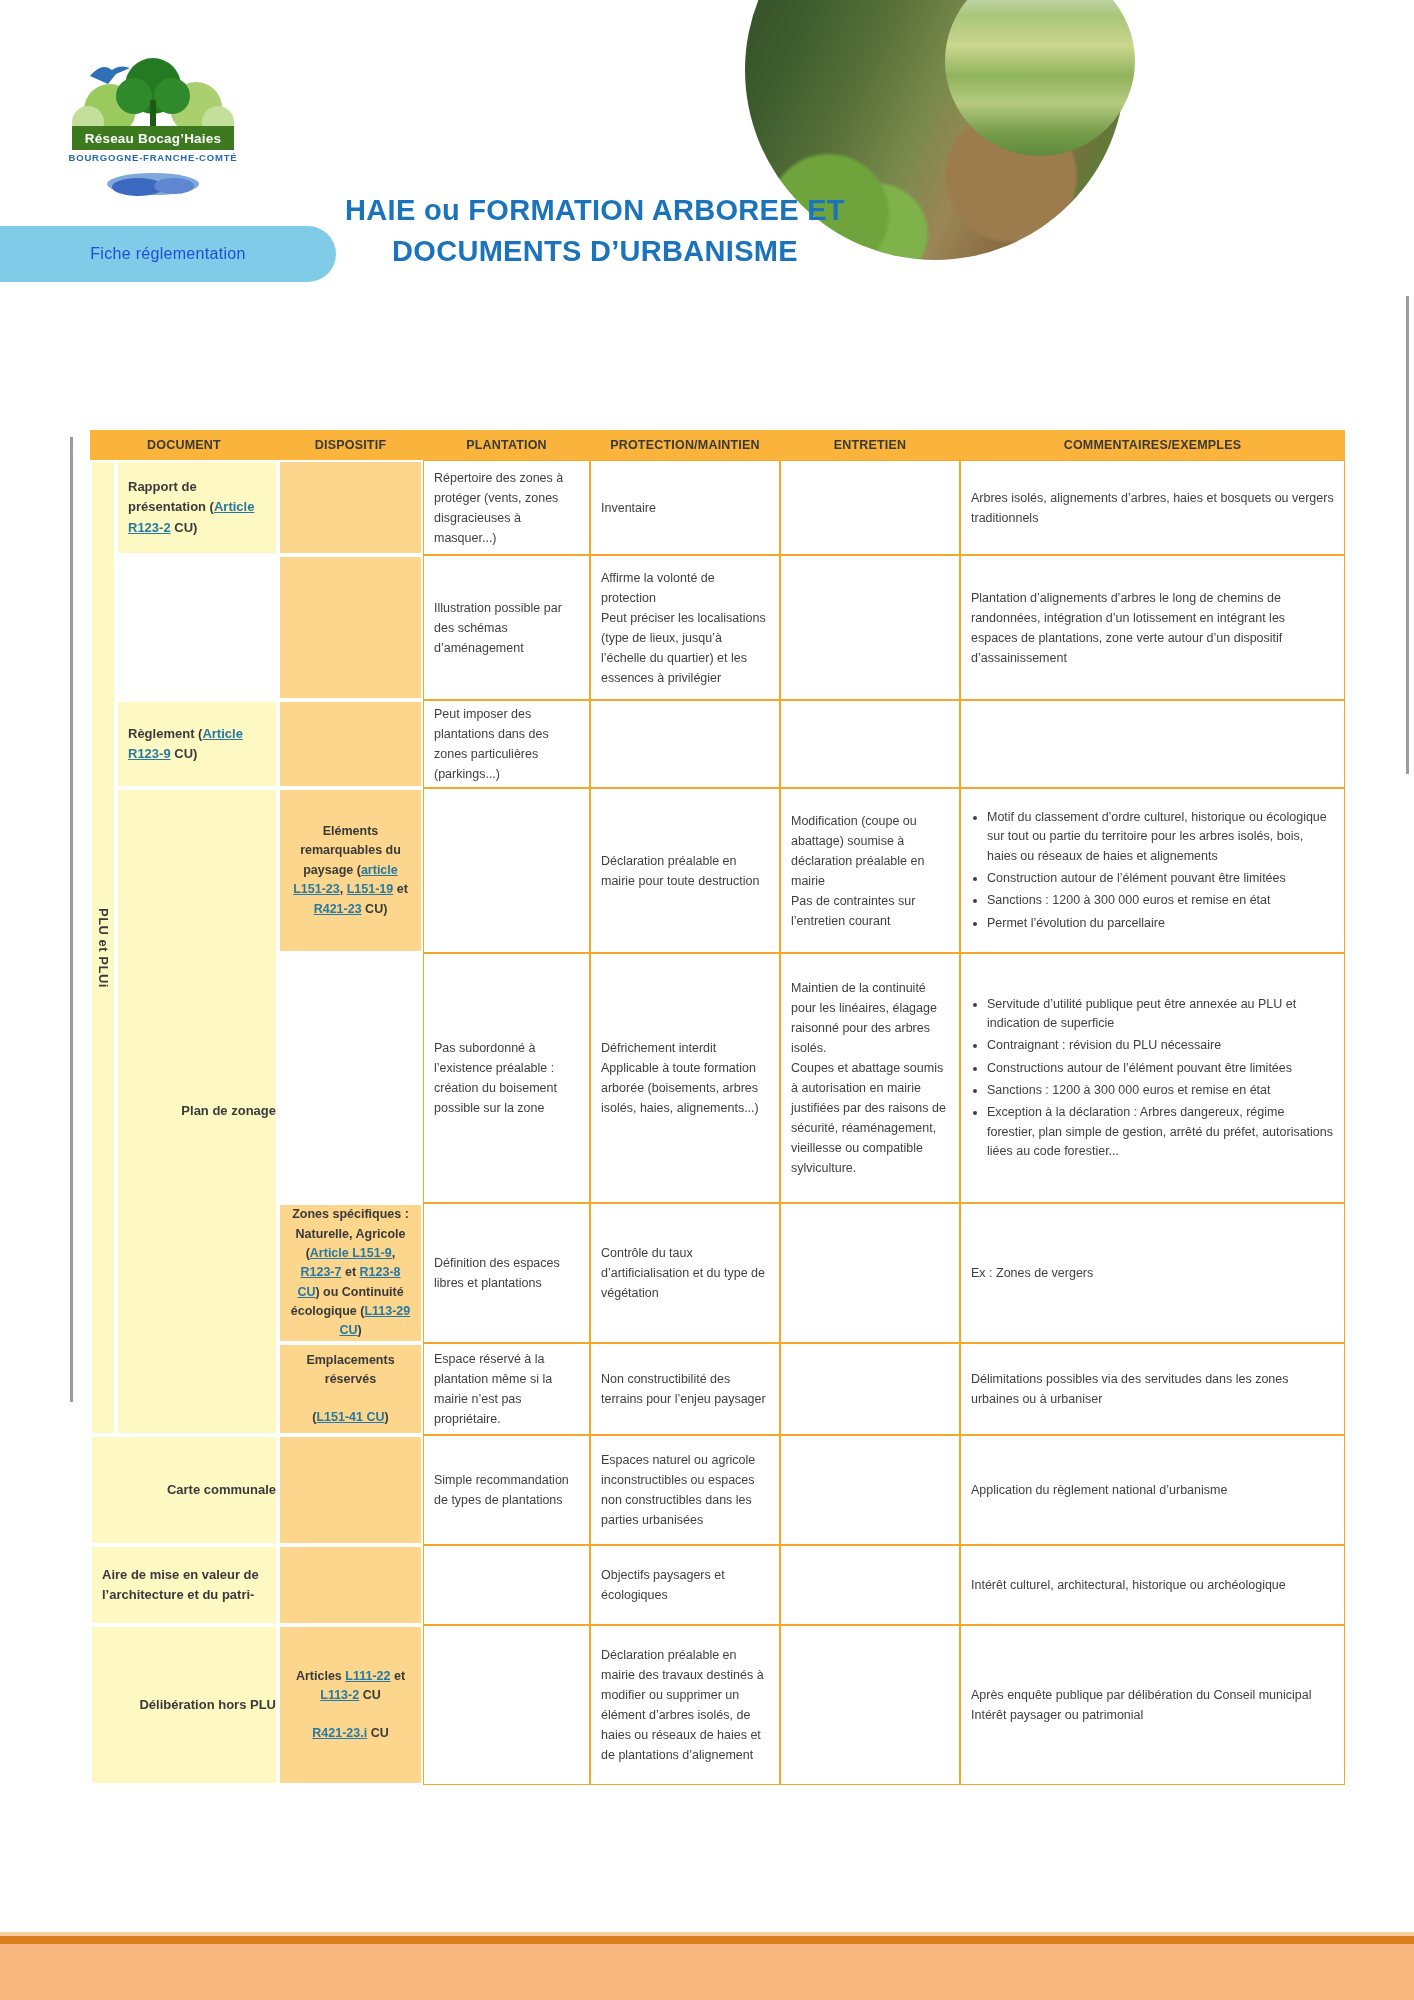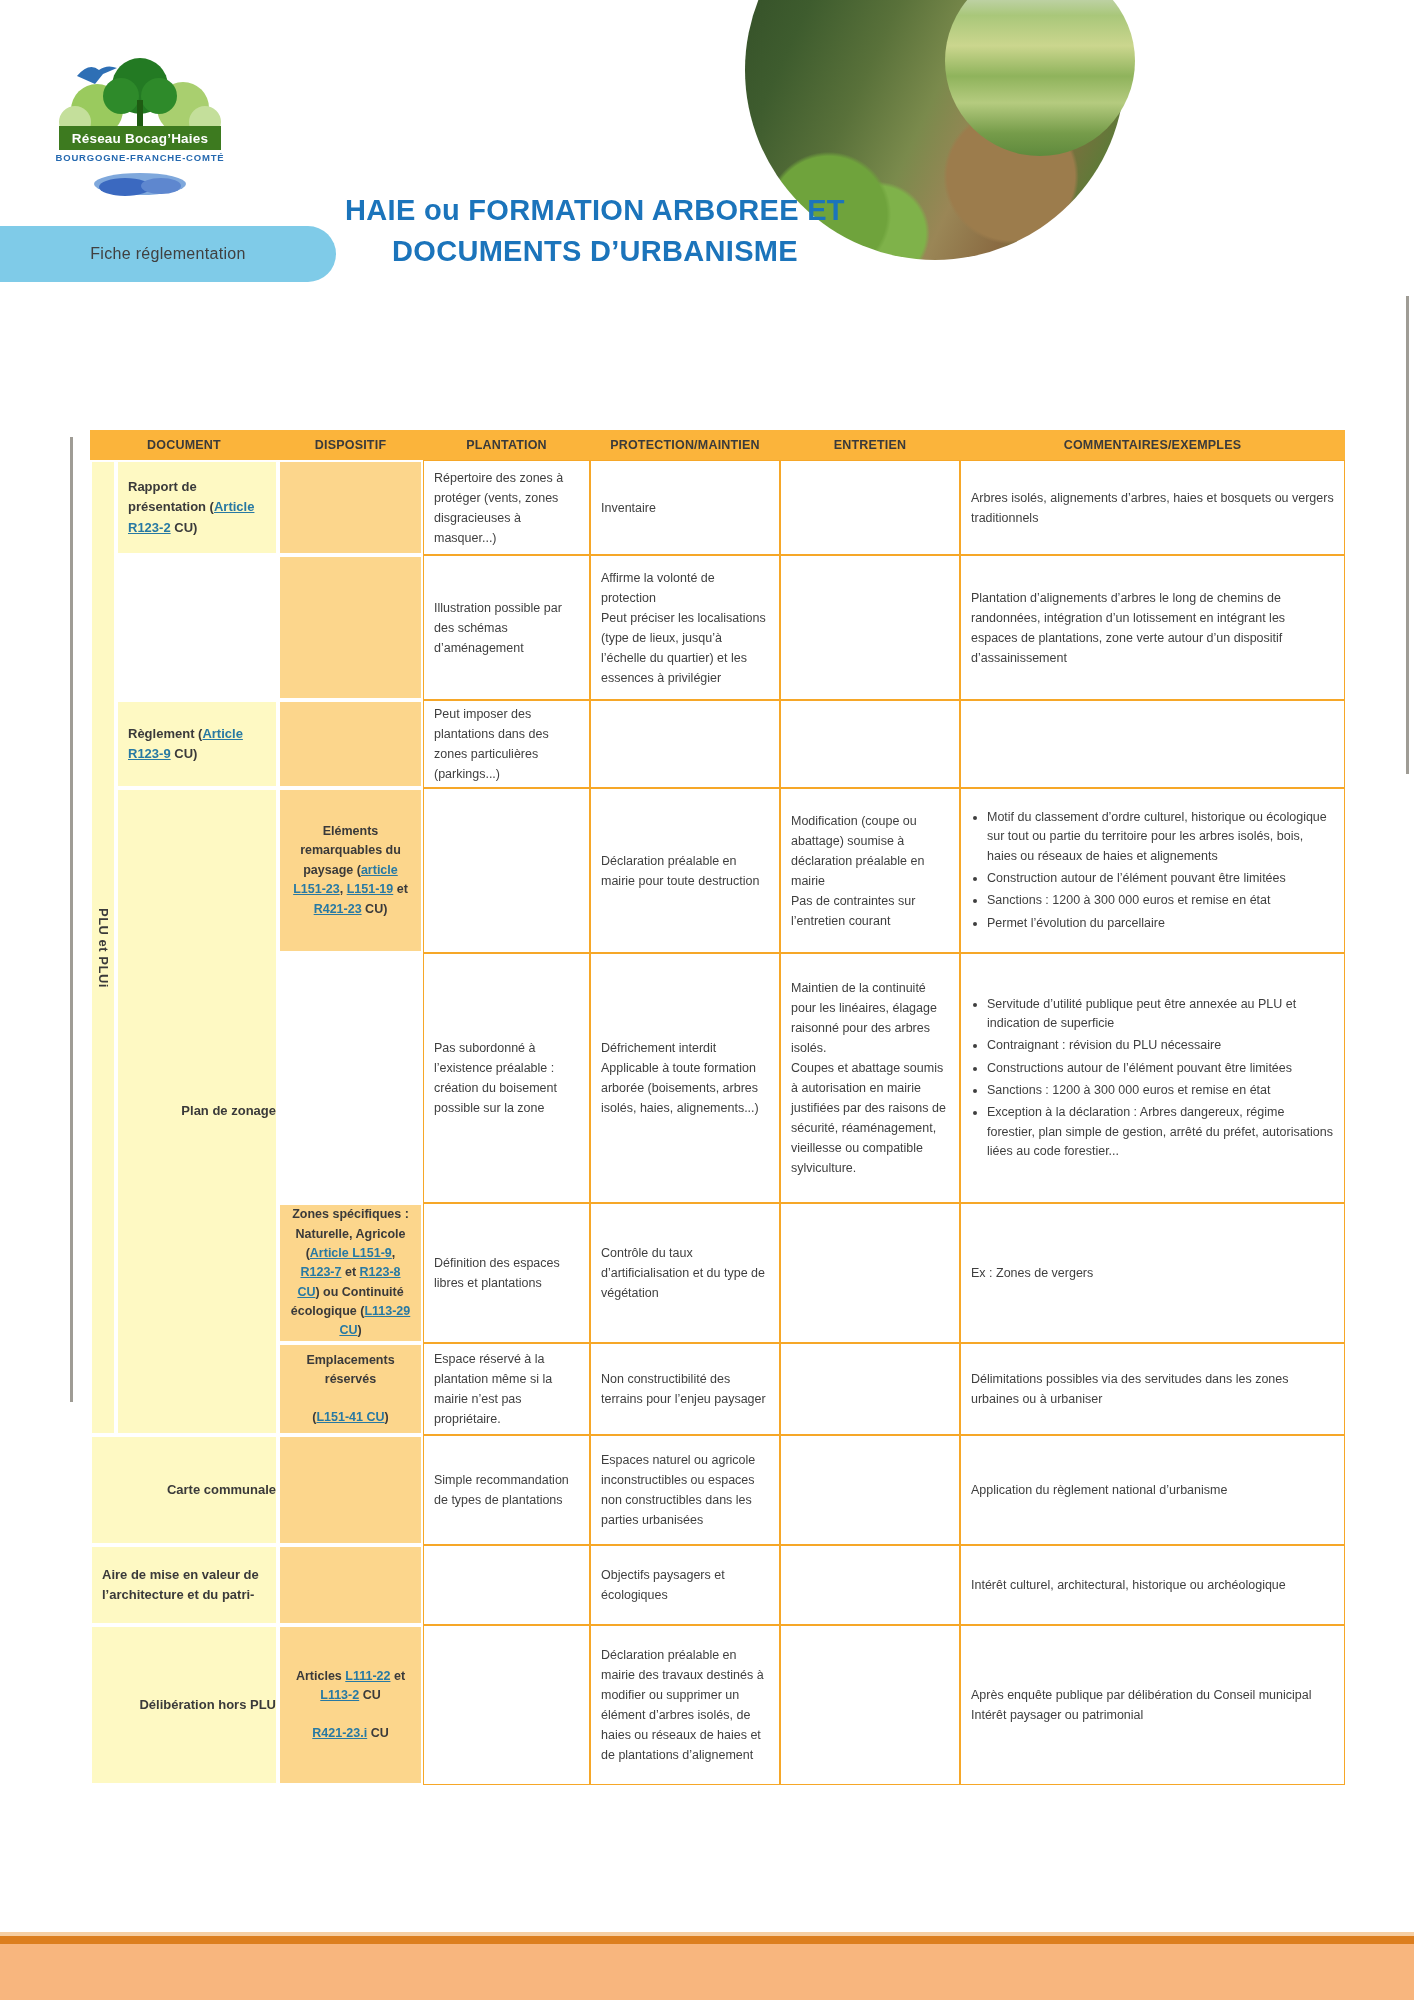--- a/index.html
+++ b/index.html
@@ -1,31 +1,31 @@
 <!DOCTYPE html>
 <html><head>
 <meta charset="utf-8">
 <style>
   html,body{margin:0;padding:0;}
   .page{position:relative;width:1414px;height:2000px;background:#ffffff;overflow:hidden;
         font-family:"Liberation Sans", sans-serif;color:#3f3f3f;}
 
   
-  .logo{position:absolute;left:55px;top:48px;width:170px;height:150px;}
+  .logo{position:absolute;left:68px;top:48px;width:170px;height:150px;}
   .logo svg{position:absolute;left:0;top:0;}
   .logo-banner{position:absolute;left:4px;top:78px;width:162px;height:24px;background:#3D7A1F;
                display:flex;align-items:center;justify-content:center;color:#fff;
                font-size:13.5px;font-weight:700;letter-spacing:.2px;}
   .logo-region{position:absolute;left:0;top:104px;width:170px;text-align:center;
                color:#2569B0;font-size:9.5px;font-weight:700;letter-spacing:.8px;}
 
   
   .badge{position:absolute;left:0;top:226px;width:336px;height:56px;background:#7FCBE8;
          border-radius:0 28px 28px 0;display:flex;align-items:center;justify-content:center;
-         color:#404040;font-size:16px;letter-spacing:.3px;}
+         color:#1d4ed8;font-size:16px;letter-spacing:.3px;}
 
   
   .title{position:absolute;left:340px;top:190px;width:510px;text-align:center;
          color:#1B74BB;font-size:29px;font-weight:700;line-height:1.4;letter-spacing:.3px;}
   .intro{position:absolute;left:363px;top:270px;width:478px;margin:0;
          font-size:13px;line-height:1.85;color:#3d3d3d;}
 
   
   .photo-big{position:absolute;left:745px;top:-120px;width:380px;height:380px;border-radius:50%;
     background:

